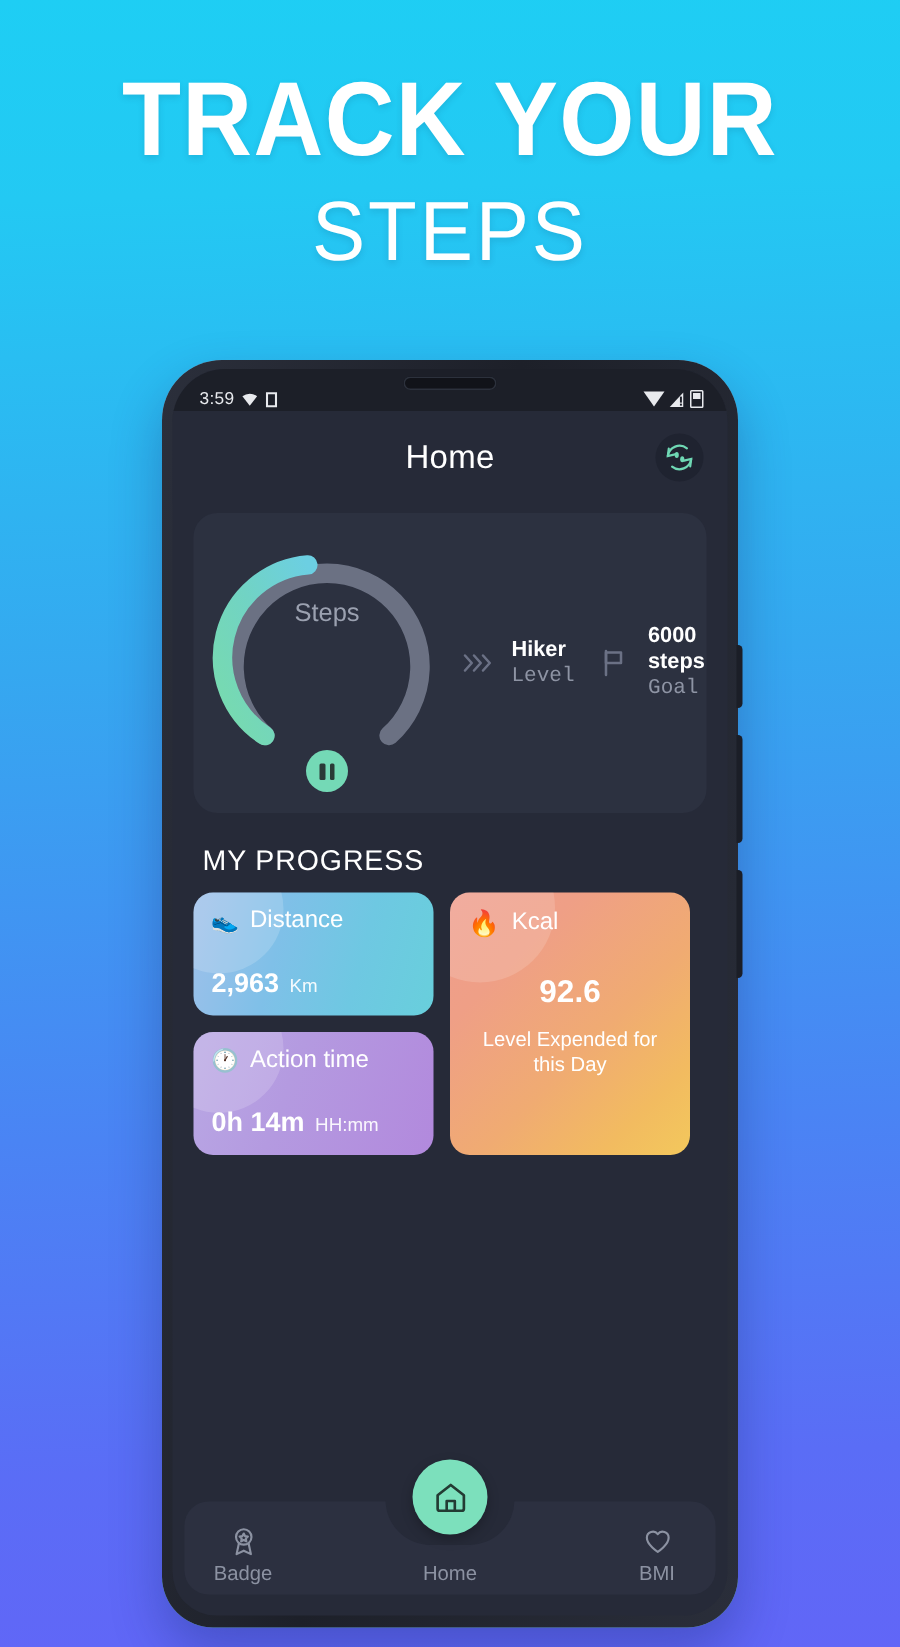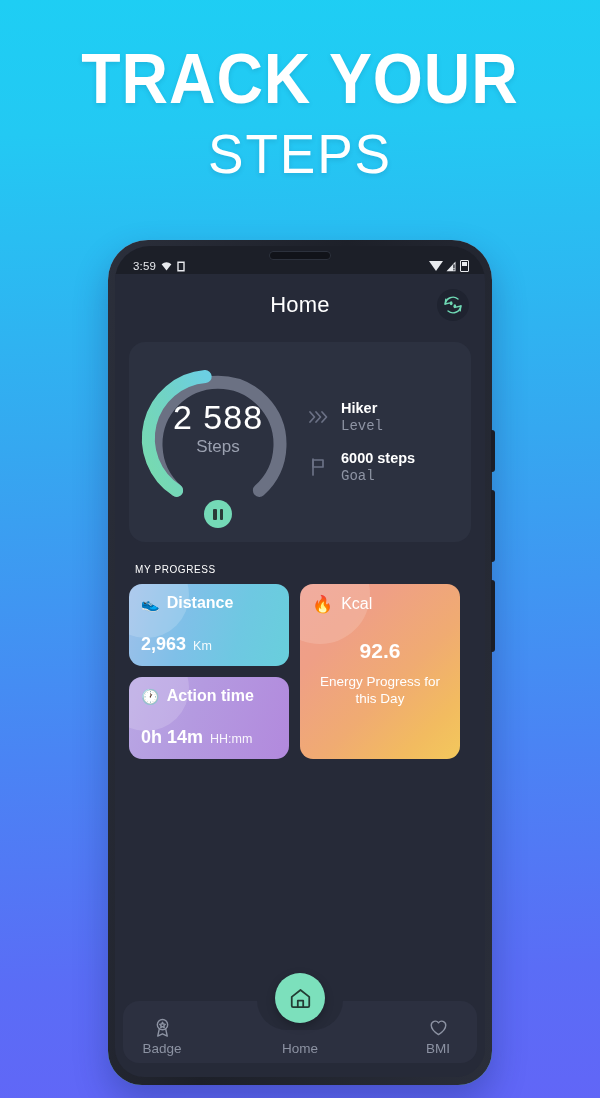--- a/index.html
+++ b/index.html
@@ -90,43 +90,43 @@
   }
   .ring-center .num { color:#ffffff; font-size:34px; font-weight:300; letter-spacing:1px; line-height:38px; }
   .ring-center .lbl { color:#9ba1b0; font-size:17px; font-weight:400; margin-top:1px; }
   .pause-btn {
     position:absolute; left:50%; transform:translateX(-50%); bottom:4px;
     width:28px; height:28px; border-radius:50%; background:#74d9b6;
     display:flex; align-items:center; justify-content:center; gap:3px;
   }
   .pause-btn i { display:block; width:3.5px; height:11px; background:#2a3a37; border-radius:1px; }
 
-  .stats { flex:1; padding-left:6px; display:flex; flex-direction:column; gap:15px; }
+  .stats { flex:1; padding-left:6px; display:flex; flex-direction:row; gap:15px; }
   .stat { display:flex; align-items:center; gap:12px; }
   .stat .si { width:22px; height:22px; flex:0 0 22px; display:flex; align-items:center; justify-content:center; }
   .stat .sv { color:#ffffff; font-size:14.5px; font-weight:700; line-height:17px; }
   .stat .sl { color:#8e94a4; font-size:14px; font-weight:400; line-height:18px;font-family:Liberation Mono, monospace; }
 
   
   .section-title {
-    color:#ffffff; font-size:10px; letter-spacing:.6px; margin:22px 0 9px 20px;
+    color:#ffffff; font-size:19px; letter-spacing:.6px; margin:22px 0 9px 20px;
   }
   .cards { display:flex; gap:11px; padding:0 14px; align-items:flex-start; }
   .col-left { display:flex; flex-direction:column; gap:11px; width:160px; }
   .mini {
     border-radius:13px; padding:10px 12px 11px 12px; height:82px;
     display:flex; flex-direction:column; justify-content:space-between;
     position:relative; overflow:hidden;
   }
   .mini .blob {
     position:absolute; left:-26px; top:-32px; width:86px; height:86px;
     border-radius:50%; background:rgba(255,255,255,.17);
   }
   .mini .row { display:flex; align-items:center; gap:7px; position:relative; }
-  .mini .ttl { color:#ffffff; font-size:16px; font-weight:700; }
+  .mini .ttl { color:#ffffff; font-size:16px; font-weight:400; }
   .mini .val { color:#ffffff; font-size:18px; font-weight:700; position:relative; }
   .mini .val .unit { font-size:12.5px; font-weight:400; opacity:.92; margin-left:2px; }
   .card-distance { background:linear-gradient(105deg,#9fc0ea 0%,#7fc0e8 36%,#6ec8e2 68%,#68cfdc 100%); }
   .card-action   { background:linear-gradient(110deg,#b9a8e4 0%,#b49ae0 40%,#b289dd 100%); }
 
   .card-kcal {
     width:160px; height:175px; border-radius:13px; position:relative; overflow:hidden;
     background:linear-gradient(135deg,#ef9e8e 0%,#ef9f86 26%,#f0ab72 58%,#f2bb60 82%,#f3c85c 100%);
     padding:11px 12px; text-align:center;
   }
@@ -233,21 +233,20 @@
               <stop offset="100%" stop-color="#6ccfe2"></stop>
             </linearGradient>
           </defs>
 
           <path d="M 41.6 136.4 A 62 62 0 1 1 124.4 136.4" fill="none" stroke="#6b7183" stroke-width="13" stroke-linecap="round"></path>
 
           <path d="M 41.6 136.4 A 62 62 0 0 1 70.2 22.6" fill="none" stroke="url(#arcgrad)" stroke-width="13" stroke-linecap="round"></path>
         </svg>
 
         <div class="ring-center">
-          <div class="num">2 588</div>
           <div class="lbl">Steps</div>
         </div>
 
         <div class="pause-btn">
           <i></i>
           <i></i>
         </div>
       </div>
 
       <div class="stats">
@@ -314,21 +313,21 @@
 
       </div>
 
       <div class="card-kcal">
         <span class="blob"></span>
         <div class="row">
           <span class="emoji k">🔥</span>
           <span class="ttl">Kcal</span>
         </div>
         <div class="big">92.6</div>
-        <div class="desc">Energy Progress for this Day</div>
+        <div class="desc">Level Expended for this Day</div>
       </div>
     </div>
 
     <div class="navwrap">
       <div class="navbar">
 
         <div class="nav-item">
           <div class="ni">
             <svg width="21" height="21" viewBox="0 0 22 22" fill="none" stroke="#8c92a2" stroke-width="1.5" stroke-linecap="round" stroke-linejoin="round">
               <circle cx="11" cy="8" r="5.4"></circle>

